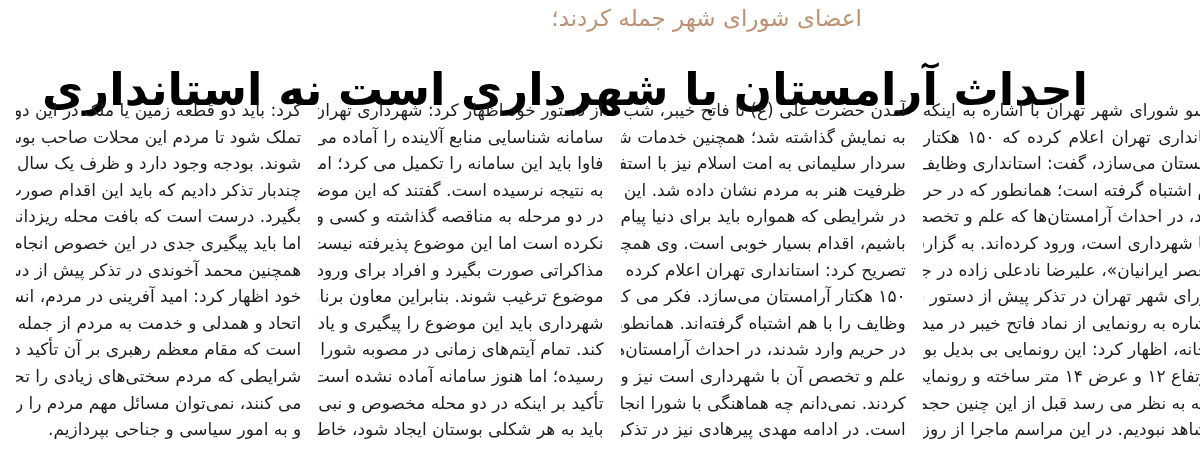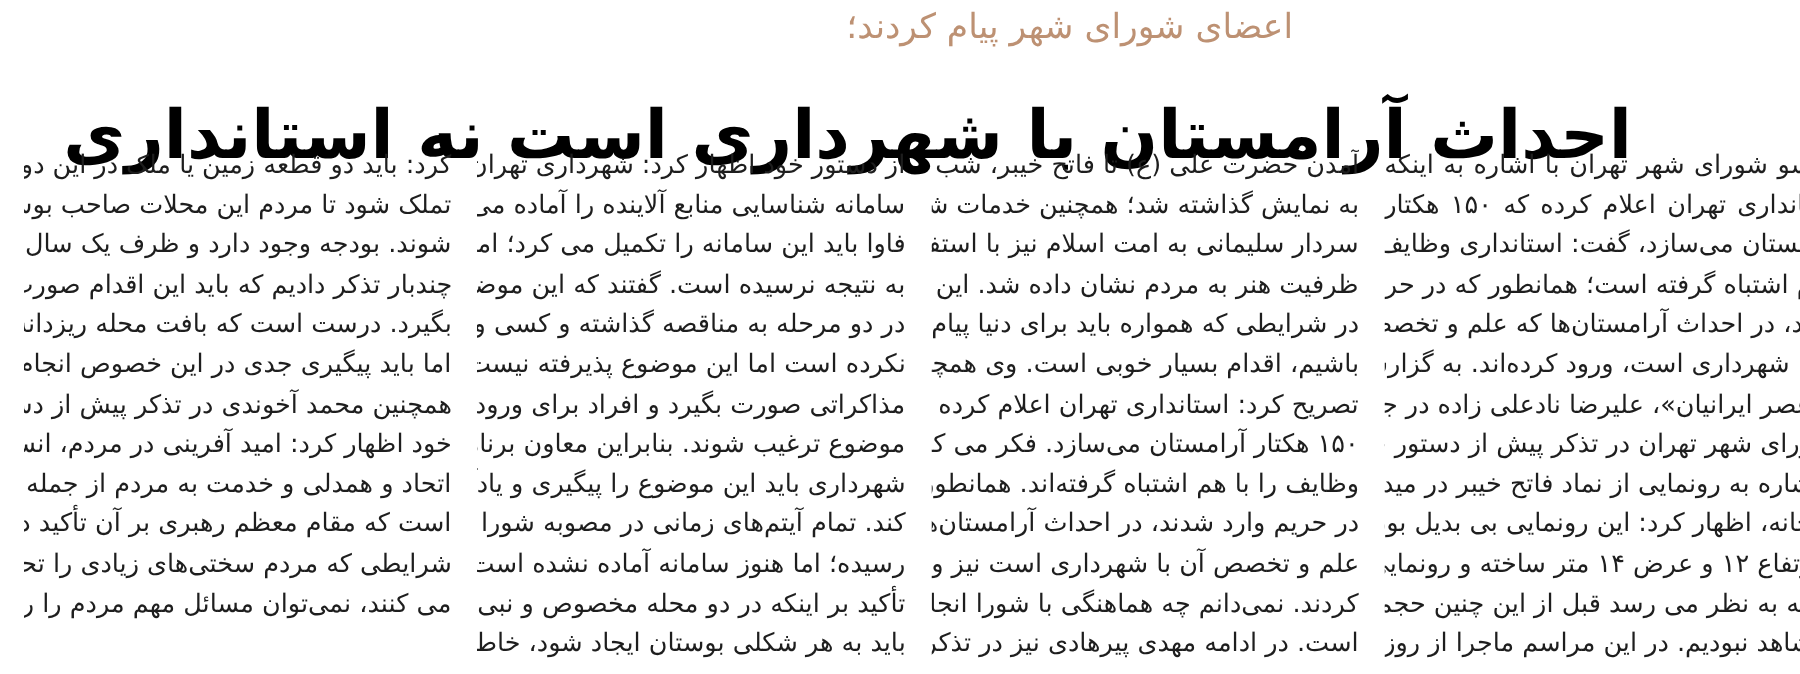--- a/index.html
+++ b/index.html
@@ -55,21 +55,21 @@
     white-space: nowrap;
     overflow: hidden;
   }
   .line.line-end {
     text-align-last: right;
   }
 </style>
 </head>
 <body>
 
-<div class="kicker">اعضای شورای شهر پیام کردند؛</div>
+<div class="kicker">اعضای شورای شهر جمله کردند؛</div>
 
 <h1 class="headline">احداث آرامستان با شهرداری است نه استانداری</h1>
 
 <div class="columns">
   <div class="column">
       <div class="line">سو شورای شهر تهران با اشاره به اینکه</div>
       <div class="line">تانداری تهران اعلام کرده که ۱۵۰ هکتار</div>
       <div class="line">مستان می‌سازد، گفت: استانداری وظایف را با</div>
       <div class="line">م اشتباه گرفته است؛ همانطور که در حریم وارد</div>
       <div class="line">ند، در احداث آرامستان‌ها که علم و تخصص</div>
@@ -118,14 +118,15 @@
       <div class="line">شوند. بودجه وجود دارد و ظرف یک سال گذشته</div>
       <div class="line">چندبار تذکر دادیم که باید این اقدام صورت</div>
       <div class="line">بگیرد. درست است که بافت محله ریزدانه است،</div>
       <div class="line">اما باید پیگیری جدی در این خصوص انجام شود.</div>
       <div class="line">همچنین محمد آخوندی در تذکر پیش از دستور</div>
       <div class="line">خود اظهار کرد: امید آفرینی در مردم، انسجام و</div>
       <div class="line">اتحاد و همدلی و خدمت به مردم از جمله مواردی</div>
       <div class="line">است که مقام معظم رهبری بر آن تأکید دارند. در</div>
       <div class="line">شرایطی که مردم سختی‌های زیادی را تحمل</div>
       <div class="line">می کنند، نمی‌توان مسائل مهم مردم را رها کرد</div>
+      <div class="line line-end">و به امور سیاسی و جناحی بپردازیم.</div>
     </div>
 </div>
 
 </body></html>

